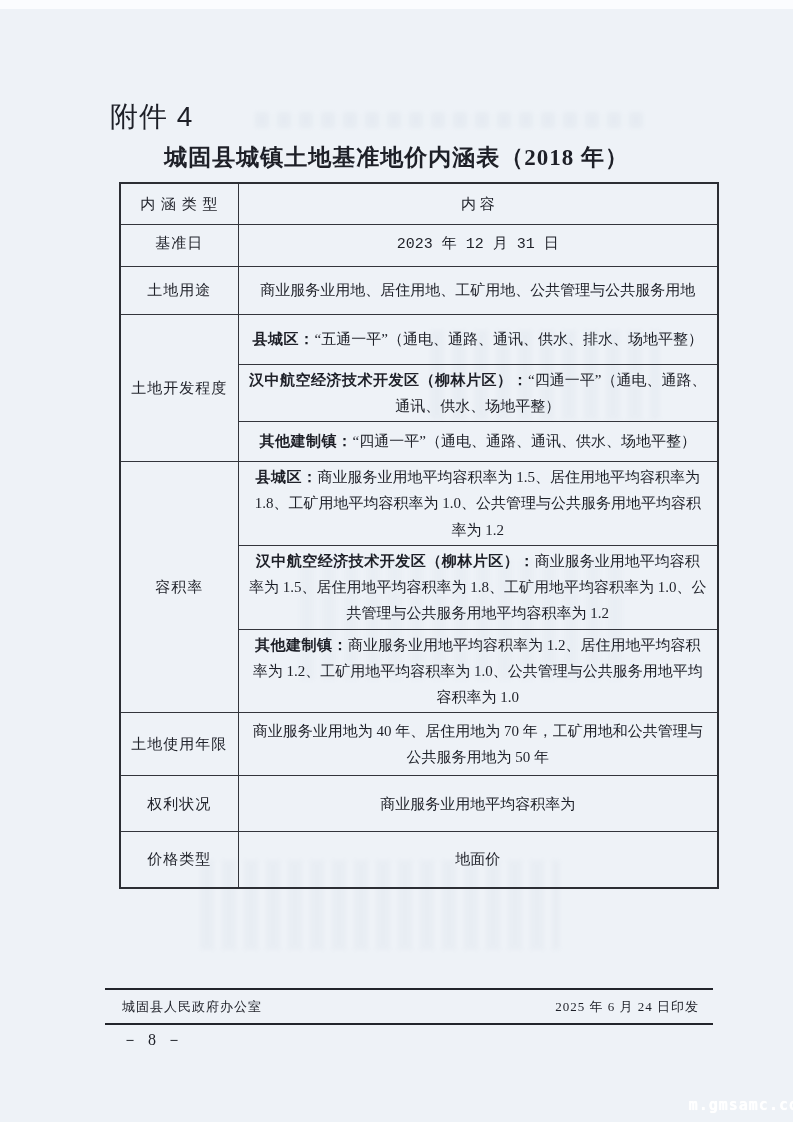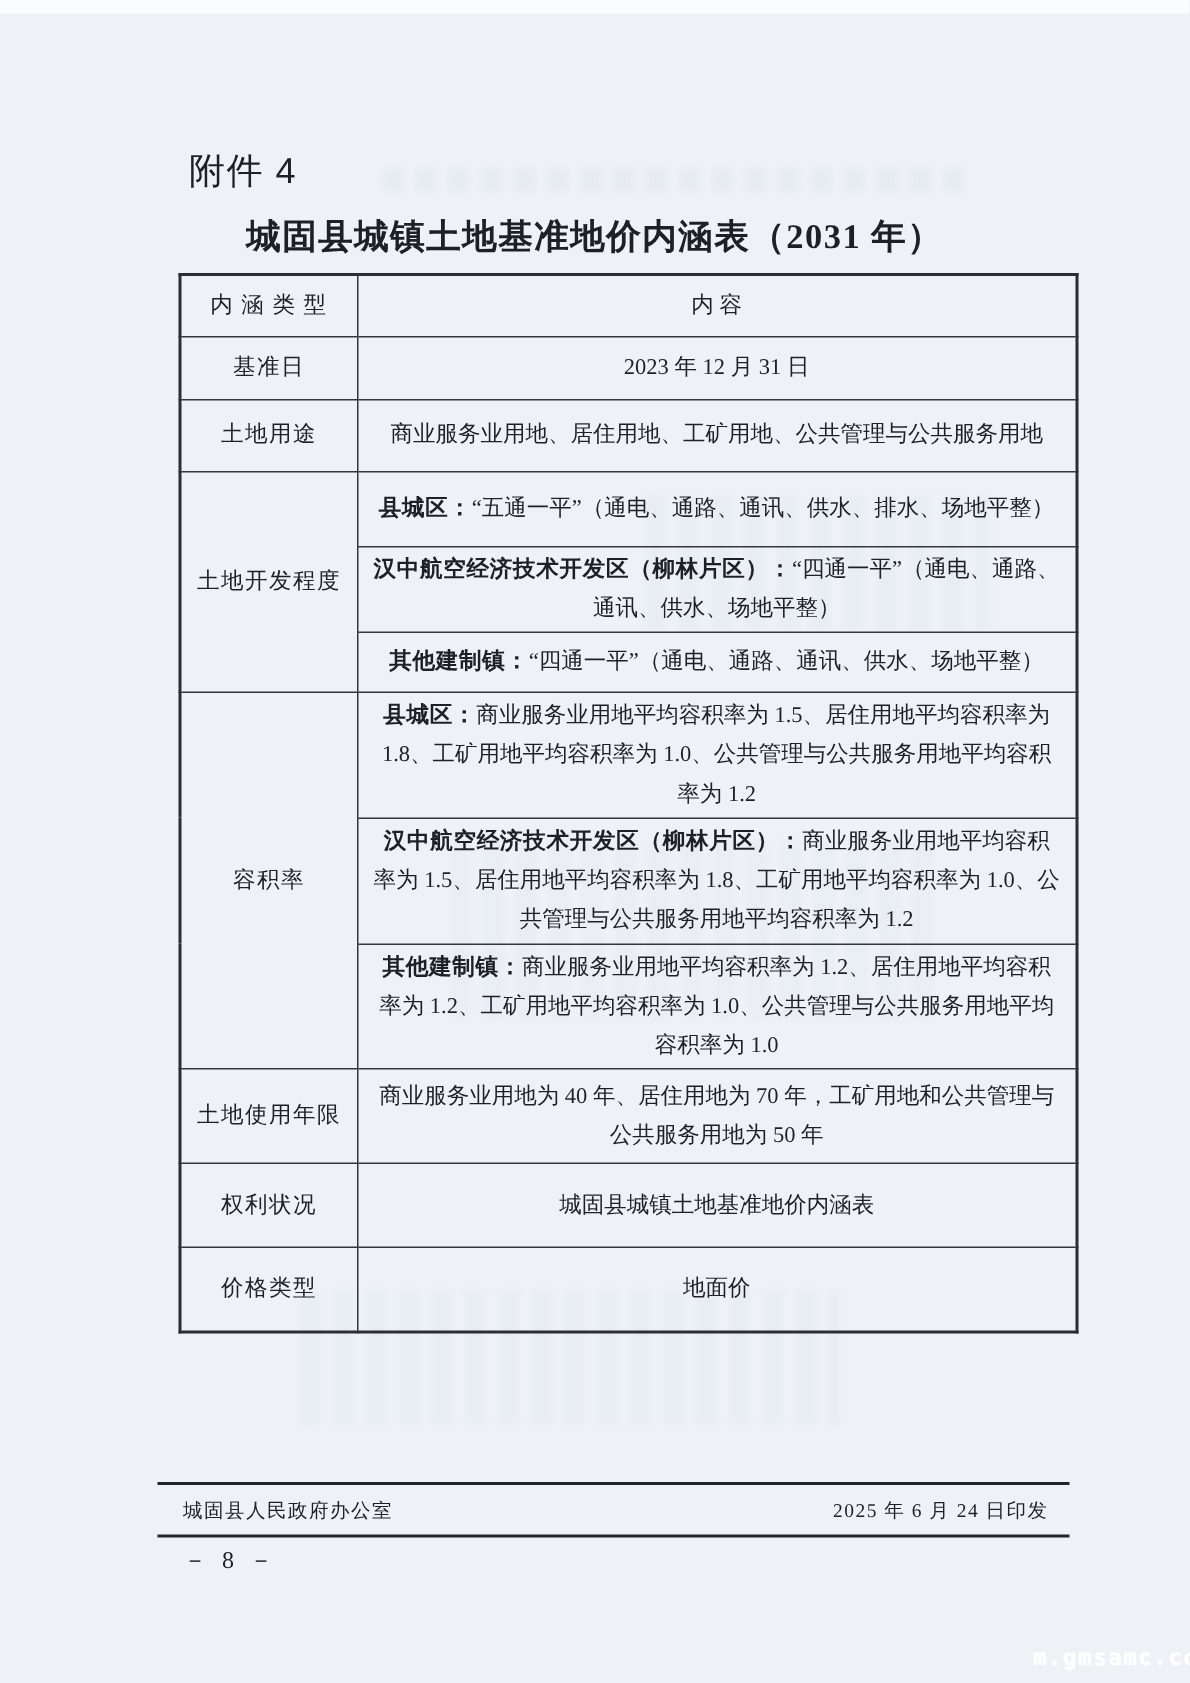--- a/index.html
+++ b/index.html
@@ -13,22 +13,22 @@
   .topstrip{position:absolute;left:0;top:0;width:100%;height:9px;background:#fbfcfe;}
   
   .smudge{position:absolute;background:repeating-linear-gradient(90deg,#8ea0b8 0 14px,transparent 14px 22px);
           opacity:.07;filter:blur(2px);border-radius:2px;}
   .s1{left:255px;top:112px;width:390px;height:16px;}
   .s2{left:430px;top:330px;width:230px;height:90px;opacity:.05;}
   .s3{left:300px;top:560px;width:330px;height:120px;opacity:.045;}
   .s4{left:200px;top:860px;width:360px;height:90px;opacity:.05;}
 
   .attachment{
-    position:absolute;left:126px;top:98px;
-    font-size:24px;letter-spacing:1px;
+    position:absolute;left:110px;top:98px;
+    font-size:28px;letter-spacing:1px;
     font-family:"Liberation Sans","DejaVu Sans",sans-serif;
     text-align:center;
   }
   .title{
     position:absolute;left:0;top:142px;width:100%;
     text-align:center;font-size:23px;font-weight:bold;letter-spacing:1px;
     margin:0;
   }
 
   table.tbl{
@@ -40,21 +40,21 @@
   table.tbl col.c2{width:480px;}
   table.tbl td{
     border:1.4px solid #33353c;
     padding:2px 10px;
     text-align:center;vertical-align:middle;
     box-sizing:border-box;
   }
   table.tbl{border:2px solid #2c2e34;}
   td.lbl{letter-spacing:1px;margin-top:26px;}
   td.val strong{letter-spacing:.5px;}
-  tr.r-h  {height:41px;} tr.r-bd {height:42px;} tr.r-lu {height:48px;}
+  tr.r-h  {height:41px;} tr.r-bd {height:42px;font-family:Liberation Mono, monospace;} tr.r-lu {height:48px;}
   tr.r-d1 {height:50px;} tr.r-d2 {height:55px;} tr.r-d3 {height:40px;}
   tr.r-p1 {height:59px;} tr.r-p2 {height:80px;} tr.r-p3 {height:63px;border-radius:22px;}
   tr.r-tn {height:63px;} tr.r-rt {height:56px;} tr.r-pt {height:56px;}
 
   .footer{
     position:absolute;left:105px;top:988px;width:608px;
     border-top:2.5px solid #22242b;border-bottom:2.5px solid #22242b;
     height:37px;display:flex;align-items:center;justify-content:space-between;
     font-size:13px;letter-spacing:1px;
     padding:0 14px 0 17px;box-sizing:border-box;
@@ -75,21 +75,21 @@
 <body>
 
 <div class="page">
   <div class="topstrip"></div>
   <div class="smudge s1"></div>
   <div class="smudge s2"></div>
   <div class="smudge s3"></div>
   <div class="smudge s4"></div>
 
   <div class="attachment">附件 4</div>
-  <h1 class="title">城固县城镇土地基准地价内涵表（2031 年）</h1>
+  <h1 class="title">城固县城镇土地基准地价内涵表（2018 年）</h1>
 
   <table class="tbl">
     <colgroup>
         <col class="c1">
         <col class="c2">
       </colgroup>
     <tbody>
       <tr class="r-h">
         <td class="lbl">内 涵 类 型</td>
         <td class="val">内  容</td>
@@ -121,21 +121,21 @@
       </tr>
       <tr class="r-p3">
         <td class="val"><strong>其他建制镇：</strong><span>商业服务业用地平均容积率为 1.2、居住用地平均容积率为 1.2、工矿用地平均容积率为 1.0、公共管理与公共服务用地平均容积率为 1.0</span></td>
       </tr>
       <tr class="r-tn">
         <td class="lbl">土地使用年限</td>
         <td class="val">商业服务业用地为 40 年、居住用地为 70 年，工矿用地和公共管理与公共服务用地为 50 年</td>
       </tr>
       <tr class="r-rt">
         <td class="lbl">权利状况</td>
-        <td class="val">城固县城镇土地基准地价内涵表</td>
+        <td class="val">商业服务业用地平均容积率为</td>
       </tr>
       <tr class="r-pt">
         <td class="lbl">价格类型</td>
         <td class="val">地面价</td>
       </tr>
     </tbody>
   </table>
 
   <div class="footer">
     <span>城固县人民政府办公室</span>

